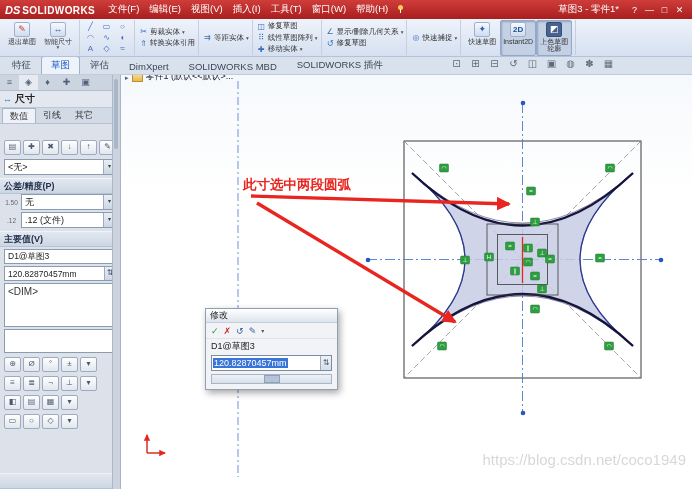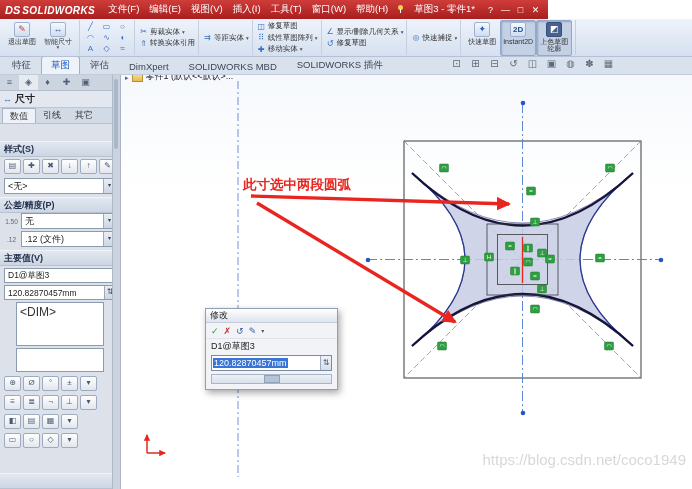--- a/index.html
+++ b/index.html
@@ -1,22 +1,22 @@
 <!DOCTYPE html>
 <html><head>
 <meta charset="utf-8">
 <style>
   html,body{margin:0;padding:0;width:692px;height:489px;overflow:hidden;}
   body{position:relative;font-family:"Liberation Sans","DejaVu Sans",sans-serif;background:#fff;font-size:10px;}
 
   
-  .titlebar{position:absolute;left:0;top:0;width:548px;height:19px;background:linear-gradient(#cf3d3a,#a81e1e);display:flex;align-items:center;padding:0 5px;box-sizing:border-box;z-index:20;}
+  .titlebar{position:absolute;left:0;top:0;width:692px;height:19px;background:linear-gradient(#cf3d3a,#a81e1e);display:flex;align-items:center;padding:0 5px;box-sizing:border-box;z-index:20;}
   .logo{display:flex;align-items:baseline;margin-right:8px;color:#fff;white-space:nowrap;}
   .logo-mark{font-weight:bold;font-style:italic;font-size:11px;margin-right:2px;}
-  .logo-text{font-weight:bold;font-size:10px;letter-spacing:.4px;font-style:italic;}
+  .logo-text{font-weight:bold;font-size:10px;letter-spacing:.4px;}
   .menu-item{font-size:9.5px;color:#fff;padding:2px 5px;white-space:nowrap;cursor:default;}
   .pin{width:8px;height:9px;position:relative;margin:0 4px;}
   .pin::before{content:"";position:absolute;top:0;left:1px;width:5px;height:5px;background:#ffd24d;border-radius:50%;}
   .pin::after{content:"";position:absolute;left:3px;top:4px;width:1px;height:4px;background:#fff;}
   .doc-title{margin-left:auto;font-size:9.5px;color:#fff;white-space:nowrap;}
   .winctrl{display:flex;margin-left:8px;}
   .wbtn{width:15px;text-align:center;font-size:9px;color:#fff;cursor:default;}
 
   
   .ribbon{position:absolute;top:19px;left:0;width:692px;height:38px;background:linear-gradient(#eef3fb,#d6e0f0);border-bottom:1px solid #b5c1d4;display:flex;align-items:stretch;padding:1px;box-sizing:border-box;z-index:19;}
@@ -62,21 +62,21 @@
   .sec::after{content:"▴";margin-left:auto;font-size:6px;color:#51617a;}
   .btnrow{display:flex;gap:2px;padding:2px 4px;}
   .tbtn{width:15px;height:13px;background:linear-gradient(#fefefe,#e2e7ee);border:1px solid #9cabbf;border-radius:2px;font-size:8px;line-height:12px;text-align:center;color:#4a5a70;cursor:default;}
   .combo{margin:2px 4px;height:14px;background:#fff;border:1px solid #8b9cb1;display:flex;align-items:center;font-size:9px;padding-left:3px;position:relative;color:#222;}
   .combo::after{content:"▾";position:absolute;right:0;top:0;width:11px;height:100%;background:linear-gradient(#e9eef5,#ccd6e2);border-left:1px solid #9cabbf;font-size:6px;line-height:13px;text-align:center;color:#35435a;}
   .trow{display:flex;align-items:center;margin:0 4px 2px;}
   .tpre{width:15px;font-size:6.5px;color:#667;text-align:center;}
   .trow .combo{flex:1;margin:0 0 0 2px;}
   .pfield{margin:2px 4px;height:13px;background:#fff;border:1px solid #8b9cb1;font-size:8.5px;display:flex;align-items:center;padding-left:3px;position:relative;color:#222;white-space:nowrap;overflow:hidden;}
   .pfield.spin::after{content:"⇅";position:absolute;right:0;top:0;width:10px;height:100%;background:linear-gradient(#e9eef5,#ccd6e2);border-left:1px solid #9cabbf;font-size:8px;line-height:12px;text-align:center;color:#35435a;}
-  .dimbox{margin:2px 16px;background:#fff;border:1px solid #8b9cb1;font-size:12px;padding:2px 3px;color:#333;}
+  .dimbox{margin:2px 4px;background:#fff;border:1px solid #8b9cb1;font-size:10px;padding:2px 3px;color:#333;}
   #dimbox1{height:38px;}
   #dimbox2{height:18px;}
   .bottomcut{position:absolute;bottom:0;left:0;width:113px;margin:0;}
   .vscroll{position:absolute;right:0;top:0;width:7px;height:414px;background:#ccd3de;border-left:1px solid #aeb9c8;}
   .vthumb{position:absolute;top:4px;left:1px;width:4px;height:70px;background:#a9b7c9;border-radius:2px;}
 
   
   .canvas{position:absolute;left:121px;top:67px;width:571px;height:414px;background:linear-gradient(180deg,#f5f8fc,#ffffff 30%);overflow:hidden;z-index:1;}
   .tree{position:absolute;left:4px;top:3px;display:flex;align-items:center;gap:3px;font-size:9px;color:#223;z-index:5;white-space:nowrap;}
   .tri::before{content:"▸";font-size:7px;color:#567;}
@@ -265,23 +265,20 @@
     <span class="pm-hicon">↔</span>
     <span class="pm-title">尺寸</span>
   </div>
   <div class="pm-tabs2" id="pmtabs2">
       <span class="ptab active">数值</span>
       <span class="ptab">引线</span>
       <span class="ptab">其它</span>
     </div>
   <div class="pgap"></div>
 
-  <div class="sec">
-      <span class="slbl">样式(S)</span>
-    </div>
   <div class="btnrow" id="stylebtns">
       <span class="tbtn">▤</span>
       <span class="tbtn">✚</span>
       <span class="tbtn">✖</span>
       <span class="tbtn">↓</span>
       <span class="tbtn">↑</span>
       <span class="tbtn">✎</span>
     </div>
   <div class="combo">
       <span>&lt;无&gt;</span>

